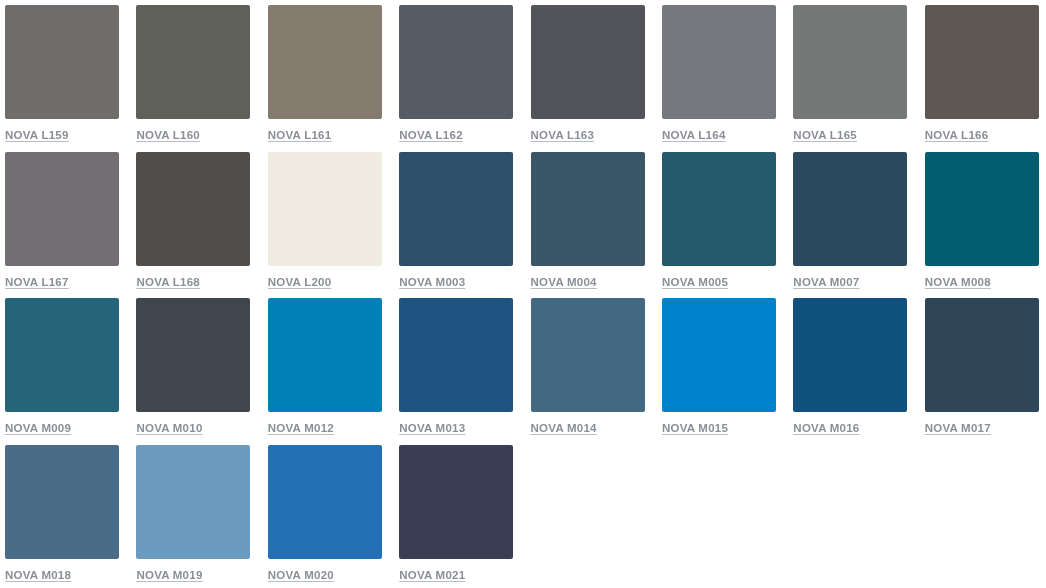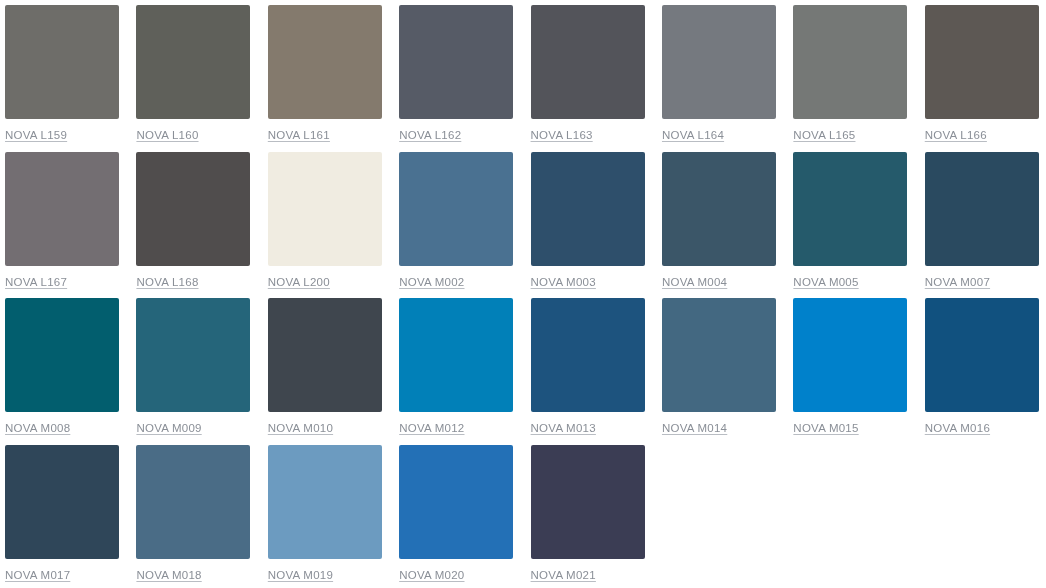--- a/index.html
+++ b/index.html
@@ -19,20 +19,21 @@
     grid-template-columns: repeat(8, 131.4px);
     grid-auto-rows: 146.5px;
     padding: 5px 0 0 5px;
     box-sizing: border-box;
   }
   .swatch-cell {
     width: 138px;
     height: 146.5px;
     box-sizing: border-box;
     position: relative;
+    font-weight: bold;
   }
   .swatch-chip {
     width: 114px;
     height: 114px;
     border-radius: 2px;
     display: block;
   }
   .swatch-label {
     position: absolute;
     left: 0;
@@ -88,24 +89,20 @@
       <div class="swatch-chip" style="background-color: rgb(115, 110, 114);"></div>
       <a class="swatch-label">NOVA L167</a>
     </div>
     <div class="swatch-cell">
       <div class="swatch-chip" style="background-color: rgb(80, 77, 77);"></div>
       <a class="swatch-label">NOVA L168</a>
     </div>
     <div class="swatch-cell">
       <div class="swatch-chip" style="background-color: rgb(240, 236, 225);"></div>
       <a class="swatch-label">NOVA L200</a>
-    </div>
-    <div class="swatch-cell">
-      <div class="swatch-chip" style="background-color: rgb(74, 113, 145);"></div>
-      <a class="swatch-label">NOVA M002</a>
     </div>
     <div class="swatch-cell">
       <div class="swatch-chip" style="background-color: rgb(46, 79, 107);"></div>
       <a class="swatch-label">NOVA M003</a>
     </div>
     <div class="swatch-cell">
       <div class="swatch-chip" style="background-color: rgb(59, 86, 104);"></div>
       <a class="swatch-label">NOVA M004</a>
     </div>
     <div class="swatch-cell">

